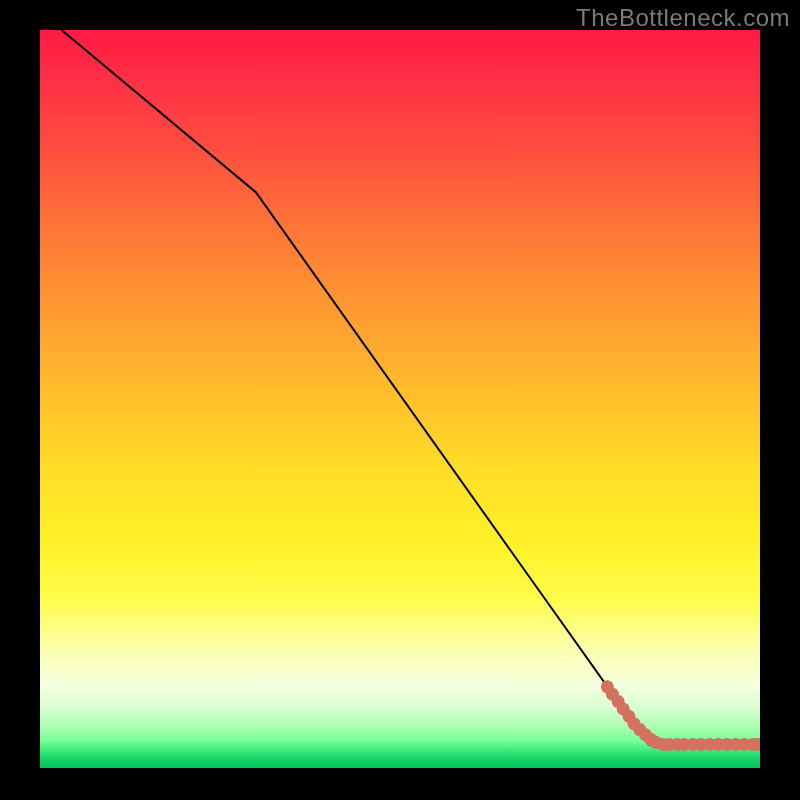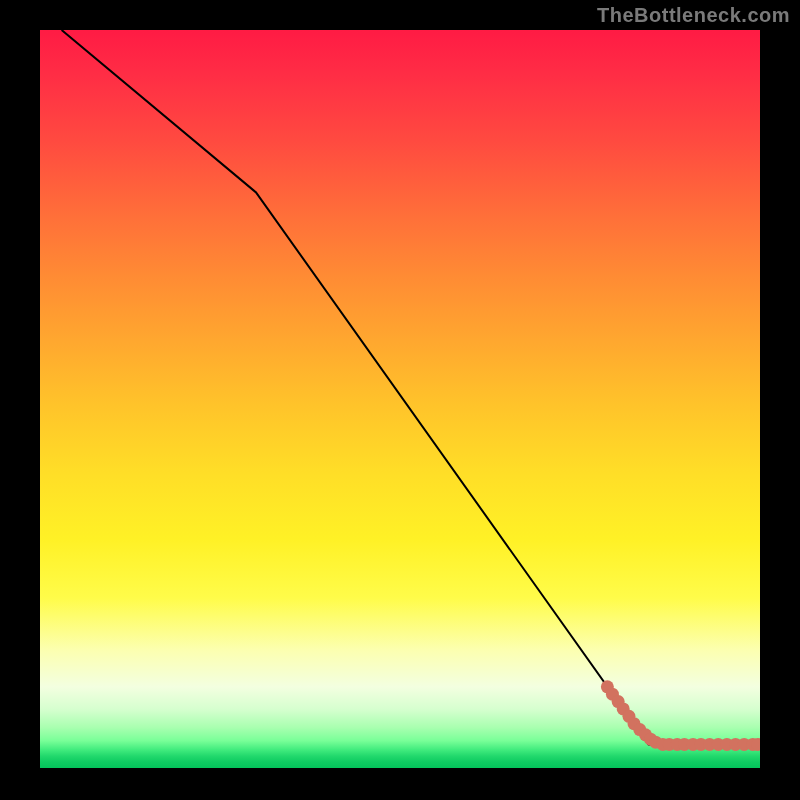--- a/index.html
+++ b/index.html
@@ -14,22 +14,22 @@
   .frame {
     position: relative;
     width: 800px;
     height: 800px;
     background: #000;
   }
   .watermark {
     position: absolute;
     top: 4px;
     right: 10px;
-    font-size: 20px;
-    font-weight: bold;
+    font-size: 24px;
+    font-weight: normal;
     color: #7a7a7a;
     letter-spacing: 0.5px;
     pointer-events: none;
     user-select: none;
     margin-left: 45px;
   }
   .plot-area {
     position: absolute;
     left: 40px;
     top: 30px;

